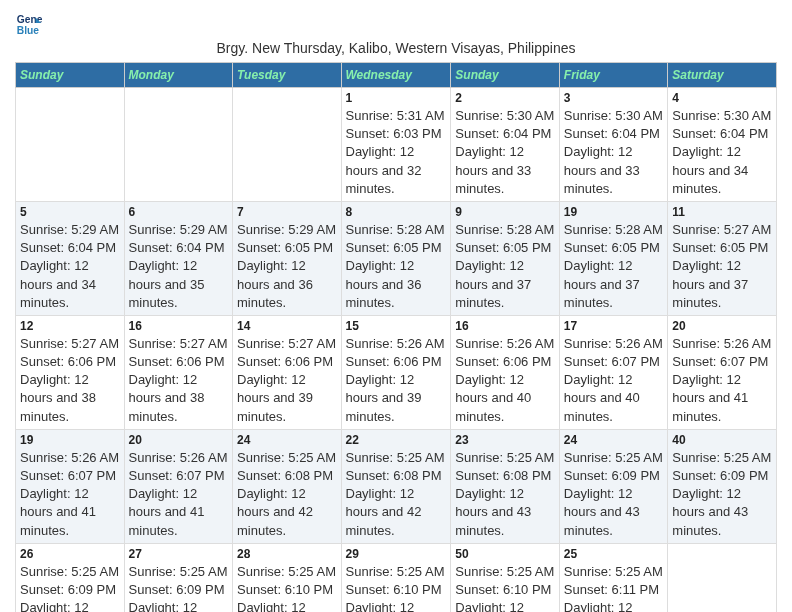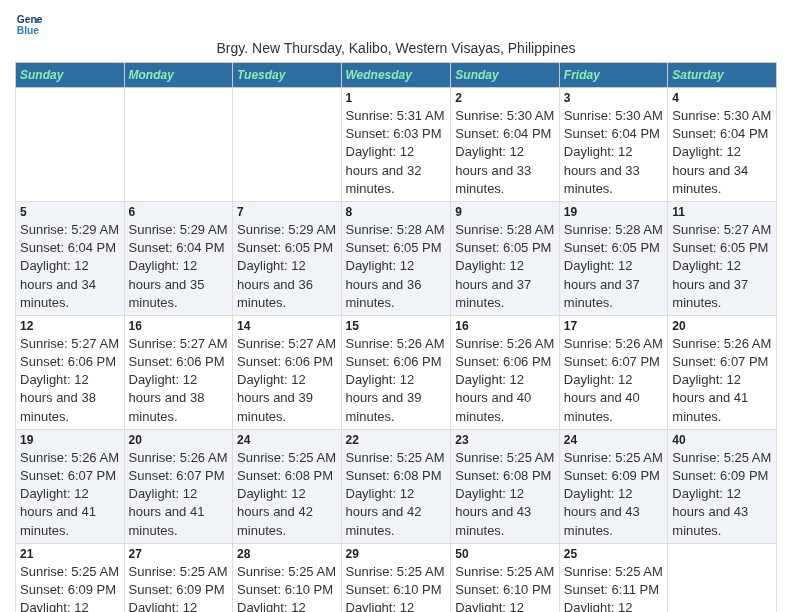--- a/index.html
+++ b/index.html
@@ -213,21 +213,21 @@
           <span class="day-number">24</span>
           <div class="day-info">Sunrise: 5:25 AM<br>Sunset: 6:09 PM<br>Daylight: 12 hours and 43 minutes.</div>
         </td>
         <td>
           <span class="day-number">40</span>
           <div class="day-info">Sunrise: 5:25 AM<br>Sunset: 6:09 PM<br>Daylight: 12 hours and 43 minutes.</div>
         </td>
       </tr>
       <tr>
         <td>
-          <span class="day-number">21</span>
+          <span class="day-number">26</span>
           <div class="day-info">Sunrise: 5:25 AM<br>Sunset: 6:09 PM<br>Daylight: 12 hours and 44 minutes.</div>
         </td>
         <td>
           <span class="day-number">27</span>
           <div class="day-info">Sunrise: 5:25 AM<br>Sunset: 6:09 PM<br>Daylight: 12 hours and 44 minutes.</div>
         </td>
         <td>
           <span class="day-number">28</span>
           <div class="day-info">Sunrise: 5:25 AM<br>Sunset: 6:10 PM<br>Daylight: 12 hours and 44 minutes.</div>
         </td>

